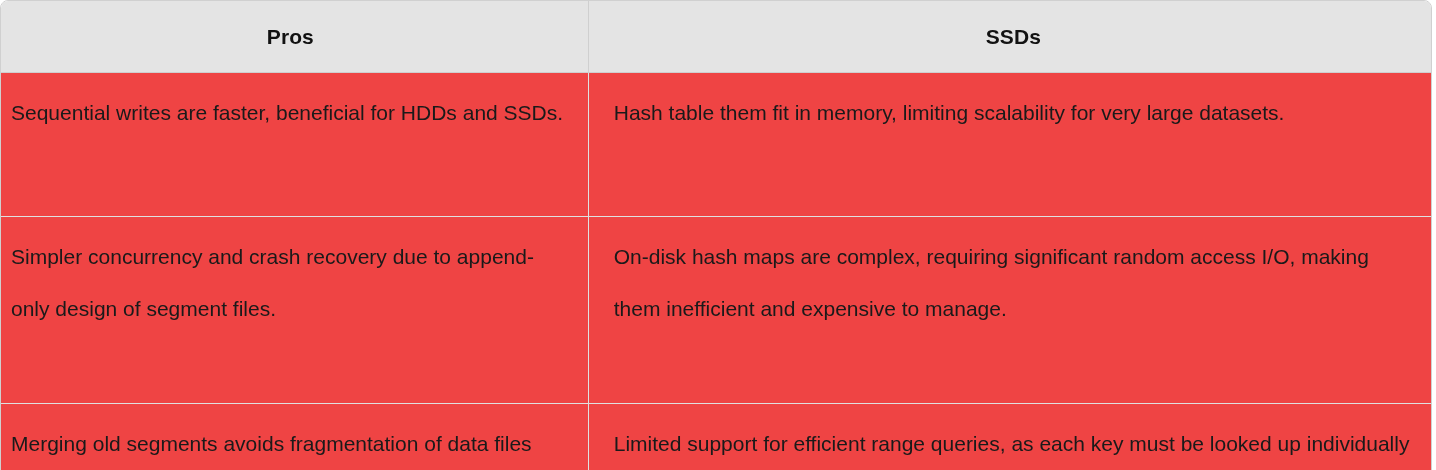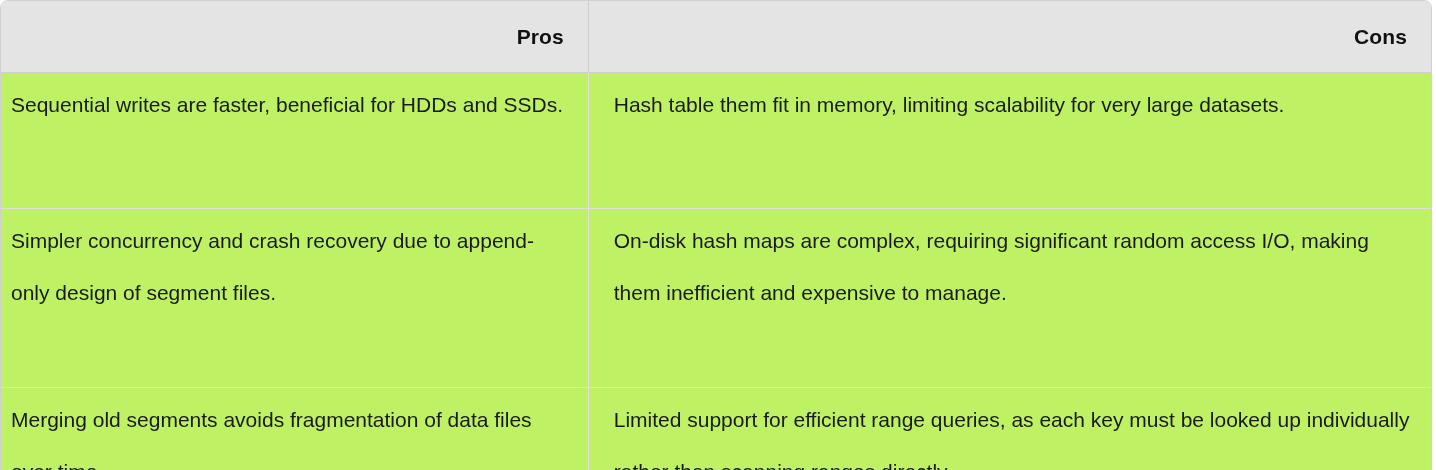--- a/index.html
+++ b/index.html
@@ -39,46 +39,46 @@
   }
 
   col.col-pros { width: 41.1%; }
   col.col-cons { width: 58.9%; }
 
   thead th {
     background: #e4e4e4;
     font-weight: bold;
     font-size: 21px;
     line-height: 26px;
-    text-align: right;
+    text-align: center;
     vertical-align: middle;
     height: 71px;
-    padding: 0 24px;
+    padding: 0 18px;
     border-bottom: 1px solid #cfcfcf;
     color: #121212;
     letter-spacing: 0.1px;
   }
   thead th.th-pros {
     padding-left: 10px;
     border-right: 1px solid #cfcfcf;
   }
   thead th.th-cons {
     padding-left: 25px;
   }
 
   tbody td {
     font-size: 21px;
     line-height: 52px;
     font-weight: normal;
     vertical-align: top;
     text-align: left;
     color: #1a1a1a;
     border-top: 1px solid #e0e0e0;
-    background: #bef264;
-    padding-top: 6px;
+    background: #ef4444;
+    padding-top: 14px;
     padding-bottom: 14px;
   }
   tbody tr:first-child td {
     border-top: none;
   }
   tbody td.cell-pros {
     padding-left: 10px;
     padding-right: 18px;
     border-right: 1px solid #e0e0e0;
   }
@@ -100,21 +100,21 @@
 
 <div class="table-wrap">
   <table class="compare">
     <colgroup>
       <col class="col-pros">
       <col class="col-cons">
     </colgroup>
     <thead>
       <tr>
         <th class="th-pros">Pros</th>
-        <th class="th-cons">Cons</th>
+        <th class="th-cons">SSDs</th>
       </tr>
     </thead>
     <tbody>
       <tr class="row-0">
         <td class="cell-pros">
           <span class="cell-text">Sequential writes are faster, beneficial for HDDs and SSDs.</span>
         </td>
         <td class="cell-cons">
           <span class="cell-text">Hash table them fit in memory, limiting scalability for very large datasets.</span>
         </td>

